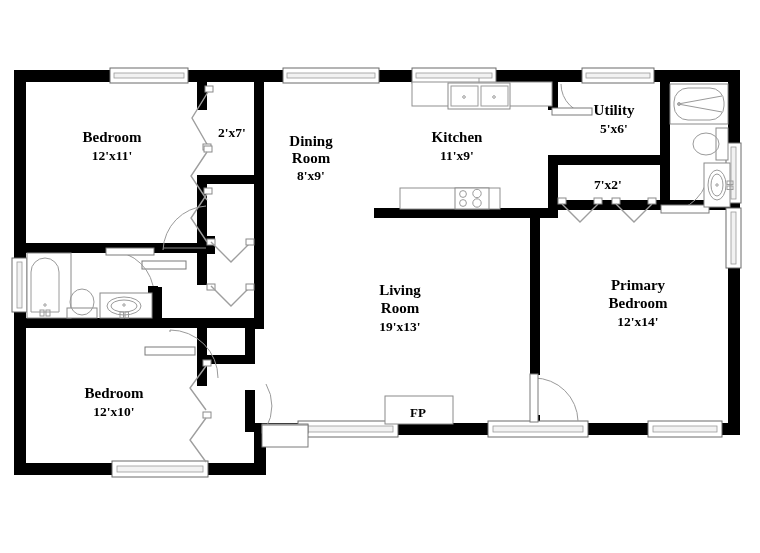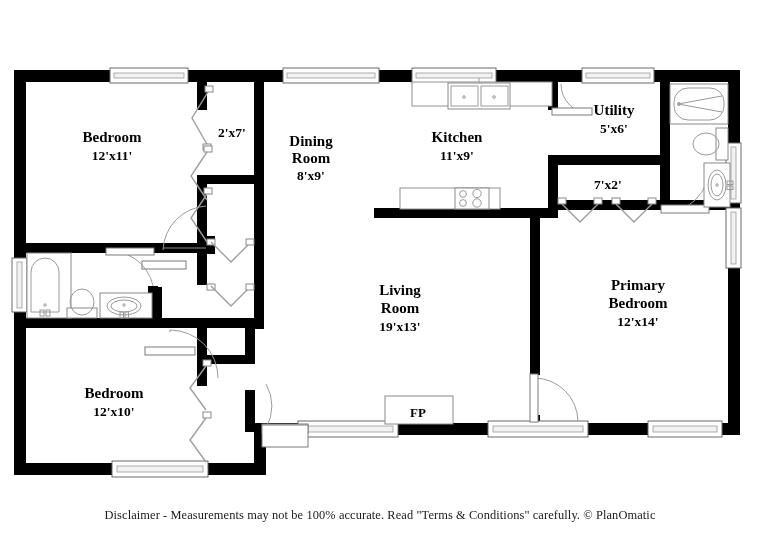--- a/index.html
+++ b/index.html
@@ -412,15 +412,14 @@
       </g>
 
       <g>
         <text class="room-label" x="114" y="398">Bedroom</text>
         <text class="dim-label" x="114" y="416">12'x10'</text>
       </g>
     </g>
 
   </svg>
 
-  <div class="disclaimer">Disclaimer - Measurements may not be 100% accurate. Read "Terms &amp; Conditions" carefully. © PlanOmatic</div>
 
 </div>
 
 </body></html>

